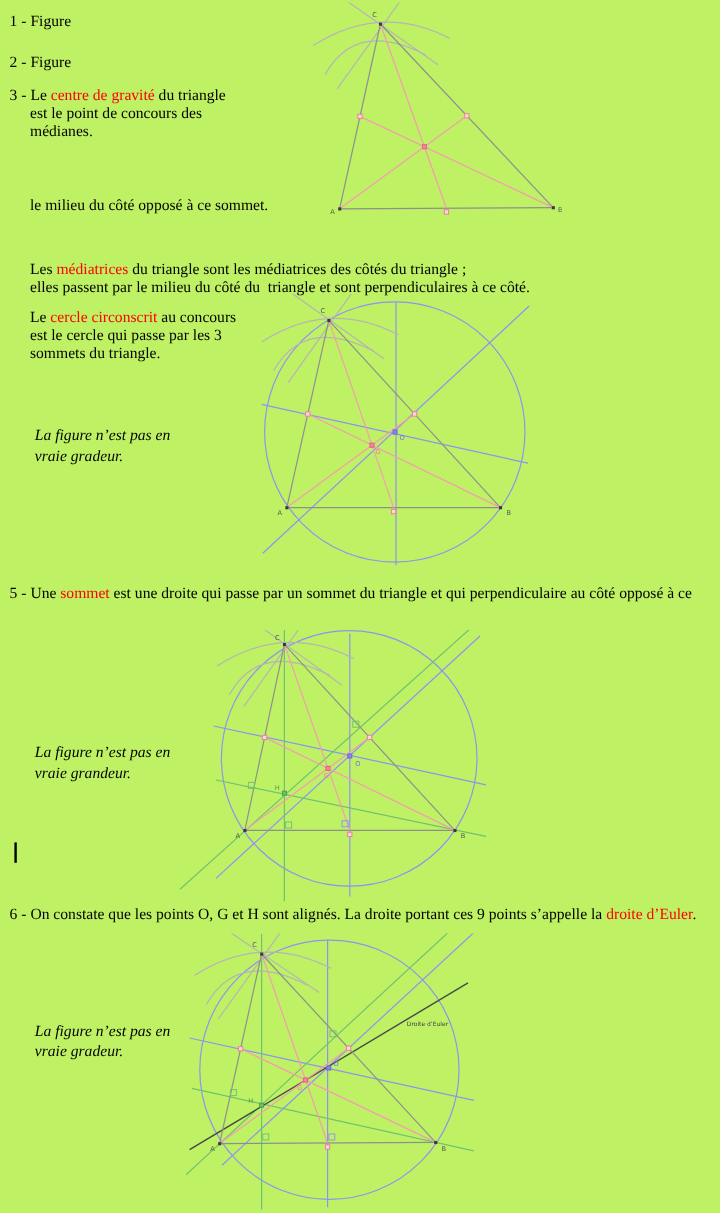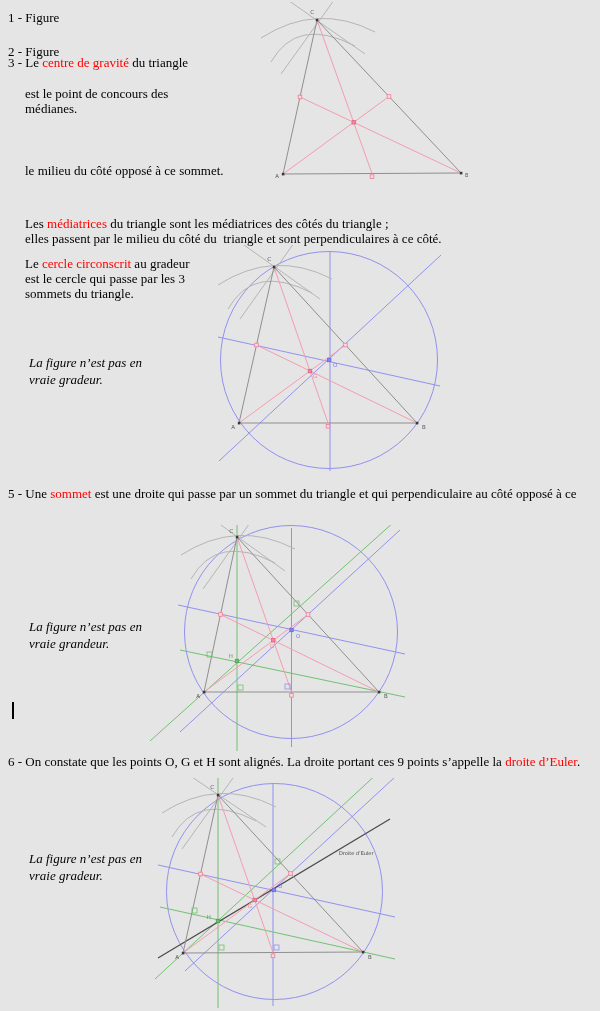--- a/index.html
+++ b/index.html
@@ -1,16 +1,16 @@
 <!DOCTYPE html>
 <html><head>
 <meta charset="utf-8">
 <style>
   html,body{margin:0;padding:0;background:#fff;}
-  .page{position:relative;width:600px;height:1011px;background:#e5e5e5;overflow:hidden;
+  .page{position:relative;width:600px;height:1011px;background:#bef264;overflow:hidden;
         font-family:"Liberation Serif", serif;font-size:13px;color:#000;}
   .t{position:absolute;white-space:pre;line-height:15px;}
   .red{color:#ff0000;}
   .it{font-style:italic;}
   .cursor{position:absolute;width:1.5px;height:17px;background:#000;}
   svg{position:absolute;overflow:hidden;}
   .sgray{stroke:#8f8f8f;stroke-width:1;fill:none;}
   .scon{stroke:#b5b5b5;stroke-width:1;fill:none;}
   .spink{stroke:#f59cb0;stroke-width:1;fill:none;}
   .sblue{stroke:#9191f0;stroke-width:1;fill:none;}
@@ -32,21 +32,21 @@
 </style>
 </head>
 <body>
 
 <div class="page">
 
   <div class="t" style="left:8px;top:10px">1 - Figure</div>
 
   <div class="t" style="left:8px;top:44px">2 - Figure</div>
 
-  <div class="t" style="left:8px;top:55px"><span>3 - Le </span><span class="red">centre de gravité</span><span> du triangle</span></div>
+  <div class="t" style="left:8px;top:71px"><span>3 - Le </span><span class="red">centre de gravité</span><span> du triangle</span></div>
   <div class="t" style="left:25px;top:86px">est le point de concours des</div>
   <div class="t" style="left:25px;top:101px">médianes.</div>
 
   <div class="t" style="left:25px;top:163px">le milieu du côté opposé à ce sommet.</div>
 
   <svg style="left:253px;top:2px" width="215" height="182" viewBox="0 0 215 182">
     <g>
       <path class="scon" d="M 8,36 Q 64,0 122,30"></path>
       <path class="scon" d="M 18,60 Q 44,14 102,44"></path>
       <line class="scon" x1="28" y1="72" x2="84" y2="-6"></line>
@@ -75,21 +75,21 @@
       <text class="lblV" x="26" y="176" text-anchor="end">A</text>
       <text class="lblV" x="212" y="175">B</text>
       <text class="lblV" x="61" y="12" text-anchor="end">C</text>
     </g>
   </svg>
 
 
   <div class="t" style="left:25px;top:231px">elles passent par le milieu du côté du  triangle et sont perpendiculaires à ce côté.</div>
   <div class="t" style="left:25px;top:216px"><span>Les </span><span class="red">médiatrices</span><span> du triangle sont les médiatrices des côtés du triangle ;</span></div>
 
-  <div class="t" style="left:25px;top:256px"><span>Le </span><span class="red">cercle circonscrit</span><span> au gradeur</span></div>
+  <div class="t" style="left:25px;top:256px"><span>Le </span><span class="red">cercle circonscrit</span><span> au concours</span></div>
   <div class="t" style="left:25px;top:271px">est le cercle qui passe par les 3</div>
   <div class="t" style="left:25px;top:286px">sommets du triangle.</div>
 
   <div class="t it" style="left:29px;top:355px">La figure n’est pas en</div>
   <div class="t it" style="left:29px;top:372px">vraie gradeur.</div>
 
   <svg style="left:210px;top:245px" width="240" height="235" viewBox="0 0 240 235">
     <circle class="sblue" cx="119" cy="115" r="108.5"></circle>
     <g>
       <line class="sblue" x1="120" y1="7" x2="120" y2="226"></line>

